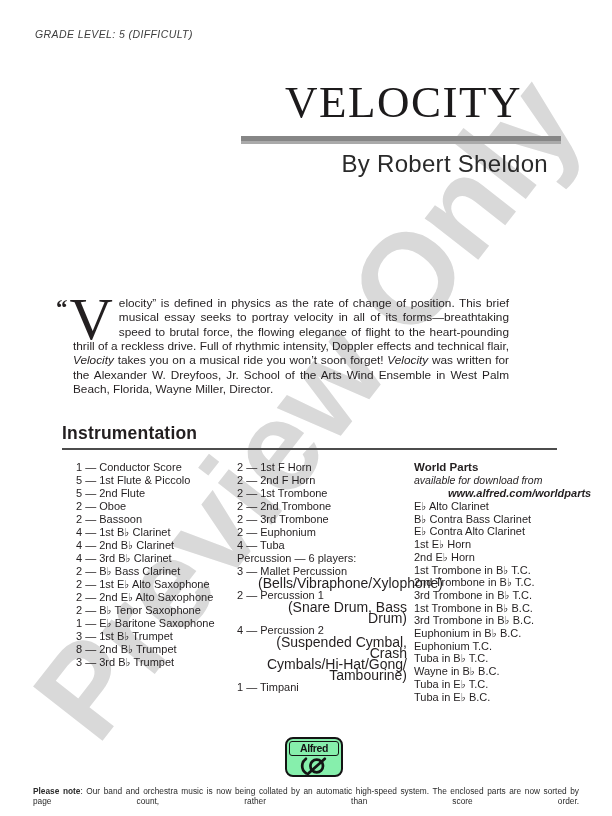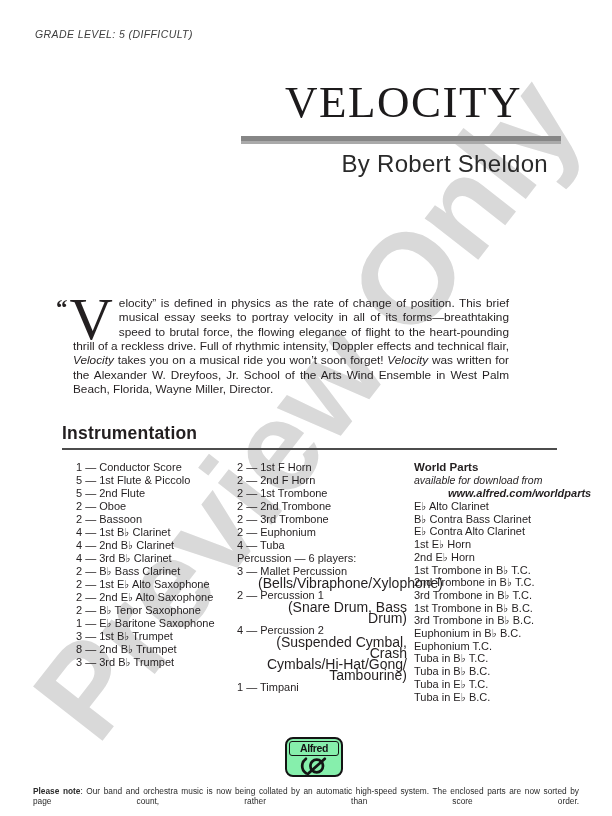--- a/index.html
+++ b/index.html
@@ -246,21 +246,21 @@
 
 
         <div class="wp-line">3rd Trombone in B♭ B.C.</div>
 
         <div class="wp-line">Euphonium in B♭ B.C.</div>
 
         <div class="wp-line">Euphonium T.C.</div>
 
         <div class="wp-line">Tuba in B♭ T.C.</div>
 
-        <div class="wp-line">Tuba in B♭ B.C.</div>
+        <div class="wp-line">Wayne in B♭ B.C.</div>
 
         <div class="wp-line">Tuba in E♭ T.C.</div>
 
         <div class="wp-line">Tuba in E♭ B.C.</div>
 
     </div>
 
     <div class="alfred-logo">
       <div class="logo-word">Alfred</div>
       <svg class="logo-glyph" width="34" height="18" viewBox="0 0 36 20">

